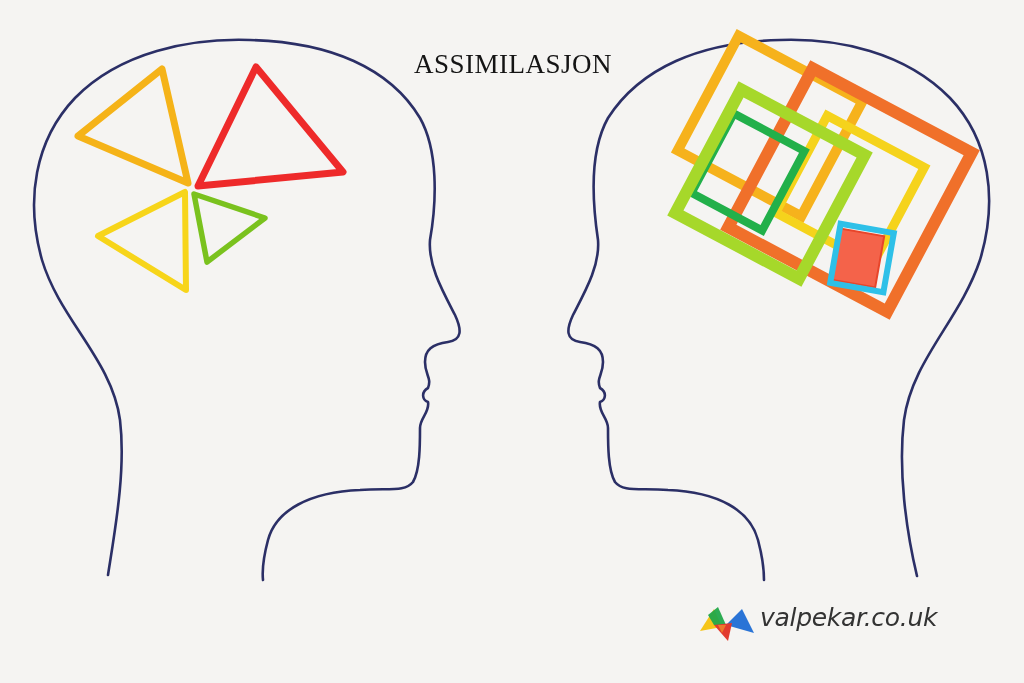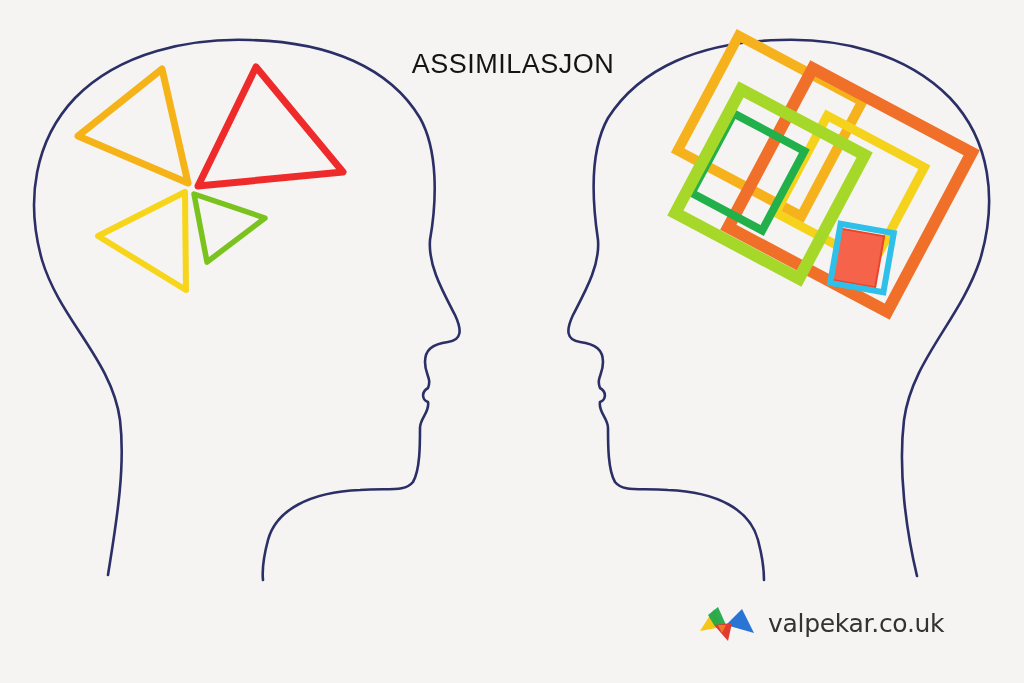--- a/index.html
+++ b/index.html
@@ -5,27 +5,27 @@
   html, body { margin: 0; padding: 0; }
   body {
     width: 1024px; height: 683px; overflow: hidden;
     background: #f5f4f2;
     position: relative;
     font-family: "DejaVu Sans", sans-serif;
   }
   #scene { position: absolute; left: 0; top: 0; width: 1024px; height: 683px; }
   .title {
     position: absolute; left: 383px; top: 49px; width: 260px;
-    font-family: Liberation Sans, sans-serif;
+    font-family: Liberation Serif, serif;
     font-size: 27px; letter-spacing: 0.5px; color: #141414;
     text-align: center; white-space: nowrap;
   }
   .logo {
     position: absolute; left: 698px; top: 603px;
-    display: flex; align-items: center; gap: 12px;
+    display: flex; gap: 4px; font-style: italic;
   }
   .logo-text {
     font-family: "DejaVu Sans", sans-serif;
     font-size: 25px; color: #333333; letter-spacing: -0.3px;
   }
 </style>
 </head>
 <body>
 
 <svg id="scene" viewBox="0 0 1024 683">

